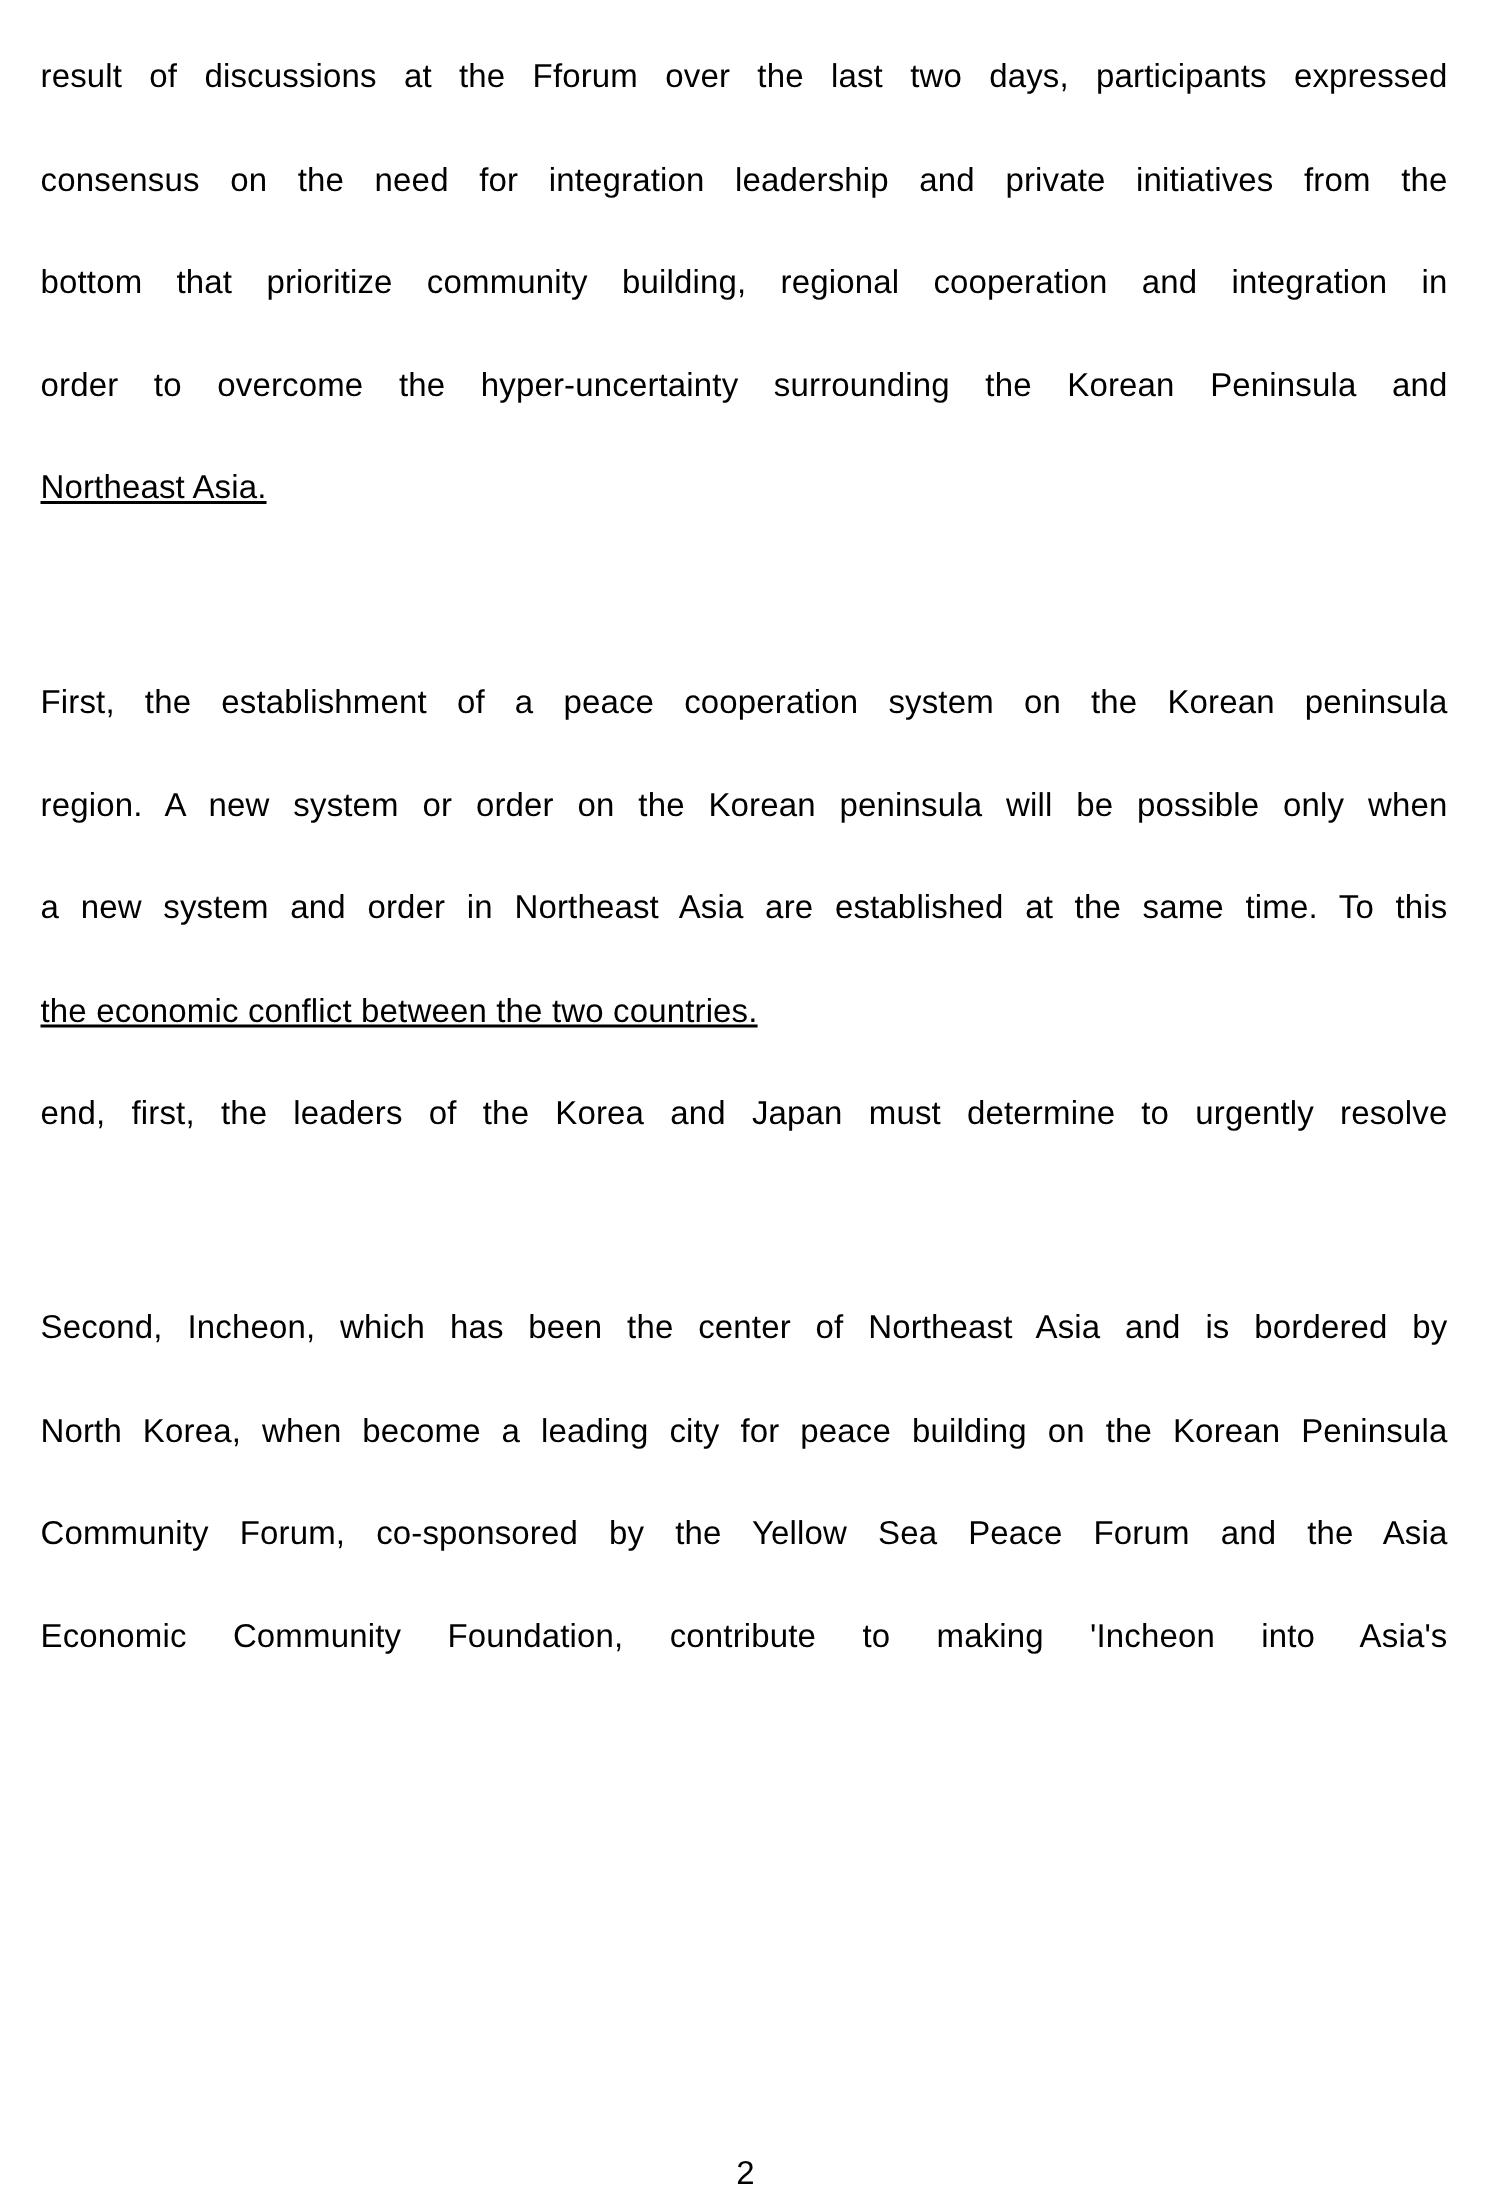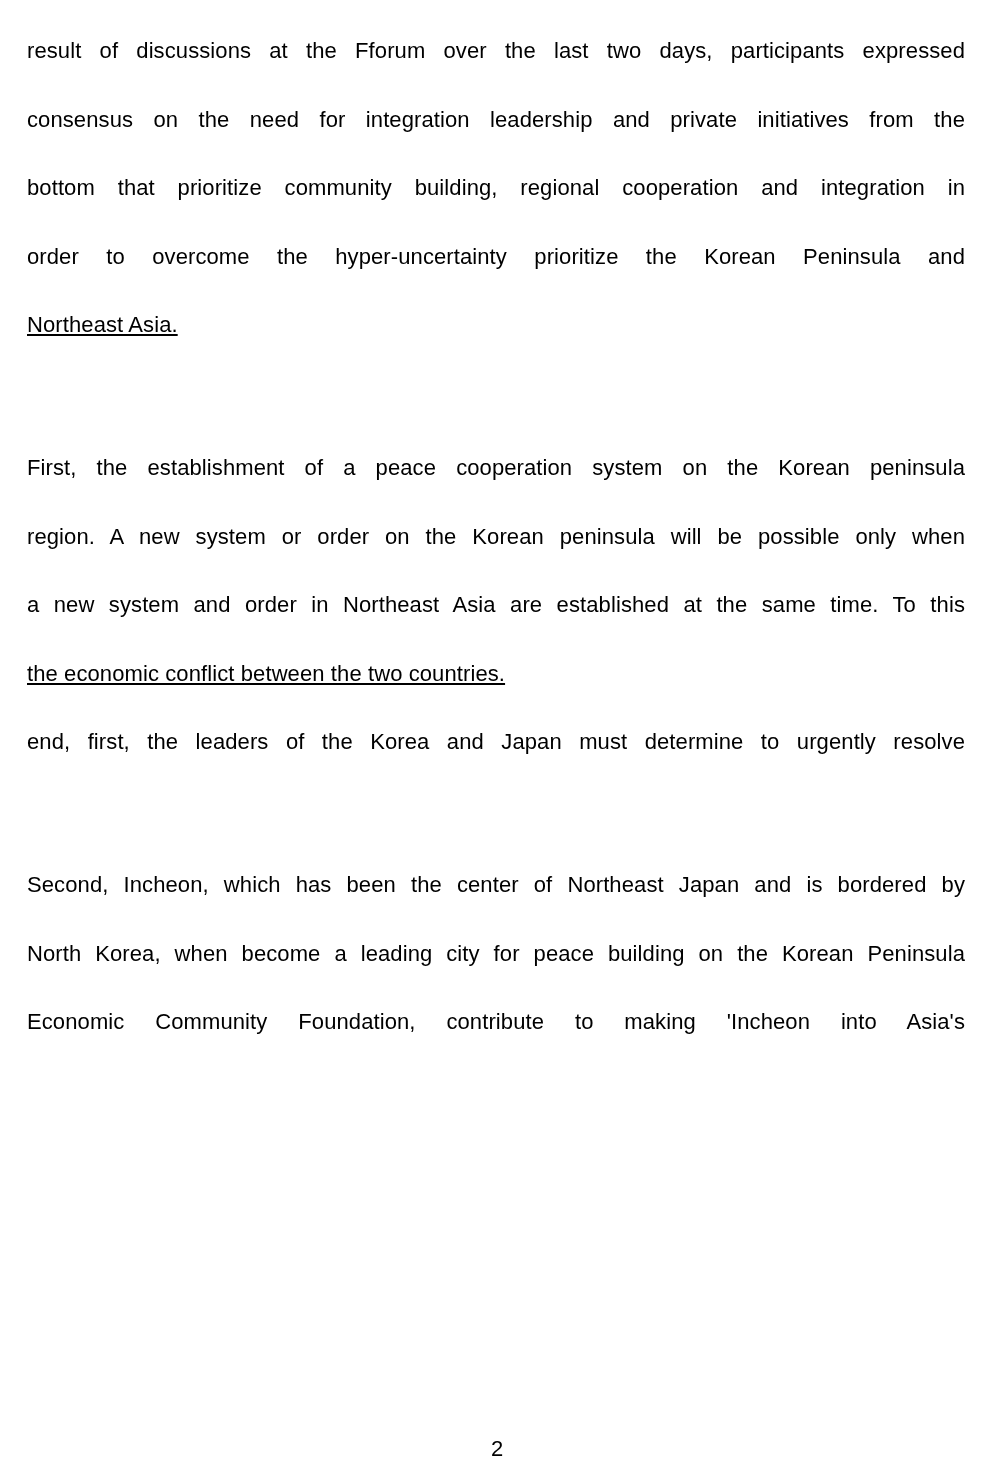--- a/index.html
+++ b/index.html
@@ -54,34 +54,35 @@
 </head>
 <body>
 
 <div class="page">
   <div class="content">
 
     <div class="para">
       <div class="line">result of discussions at the Fforum over the last two days, participants expressed</div>
       <div class="line">consensus on the need for integration leadership and private initiatives from the</div>
       <div class="line">bottom that prioritize community building, regional cooperation and integration in</div>
-      <div class="line">order to overcome the hyper-uncertainty prioritize the Korean Peninsula and</div>
+      <div class="line">order to overcome the hyper-uncertainty surrounding the Korean Peninsula and</div>
       <div class="line last">Northeast Asia.</div>
     </div>
 
     <div class="para">
       <div class="line">First, the establishment of a peace cooperation system on the Korean peninsula</div>
       <div class="line">region. A new system or order on the Korean peninsula will be possible only when</div>
       <div class="line">a new system and order in Northeast Asia are established at the same time. To this</div>
       <div class="line last">the economic conflict between the two countries.</div>
       <div class="line">end, first, the leaders of the Korea and Japan must determine to urgently resolve</div>
     </div>
 
     <div class="para">
-      <div class="line">Second, Incheon, which has been the center of Northeast Japan and is bordered by</div>
+      <div class="line">Second, Incheon, which has been the center of Northeast Asia and is bordered by</div>
       <div class="line">North Korea, when become a leading city for peace building on the Korean Peninsula</div>
+      <div class="line">Community Forum, co-sponsored by the Yellow Sea Peace Forum and the Asia</div>
       <div class="line">Economic Community Foundation, contribute to making 'Incheon into Asia's</div>
     </div>
 
   </div>
 
   <div class="footer">2</div>
 </div>
 
 </body></html>

